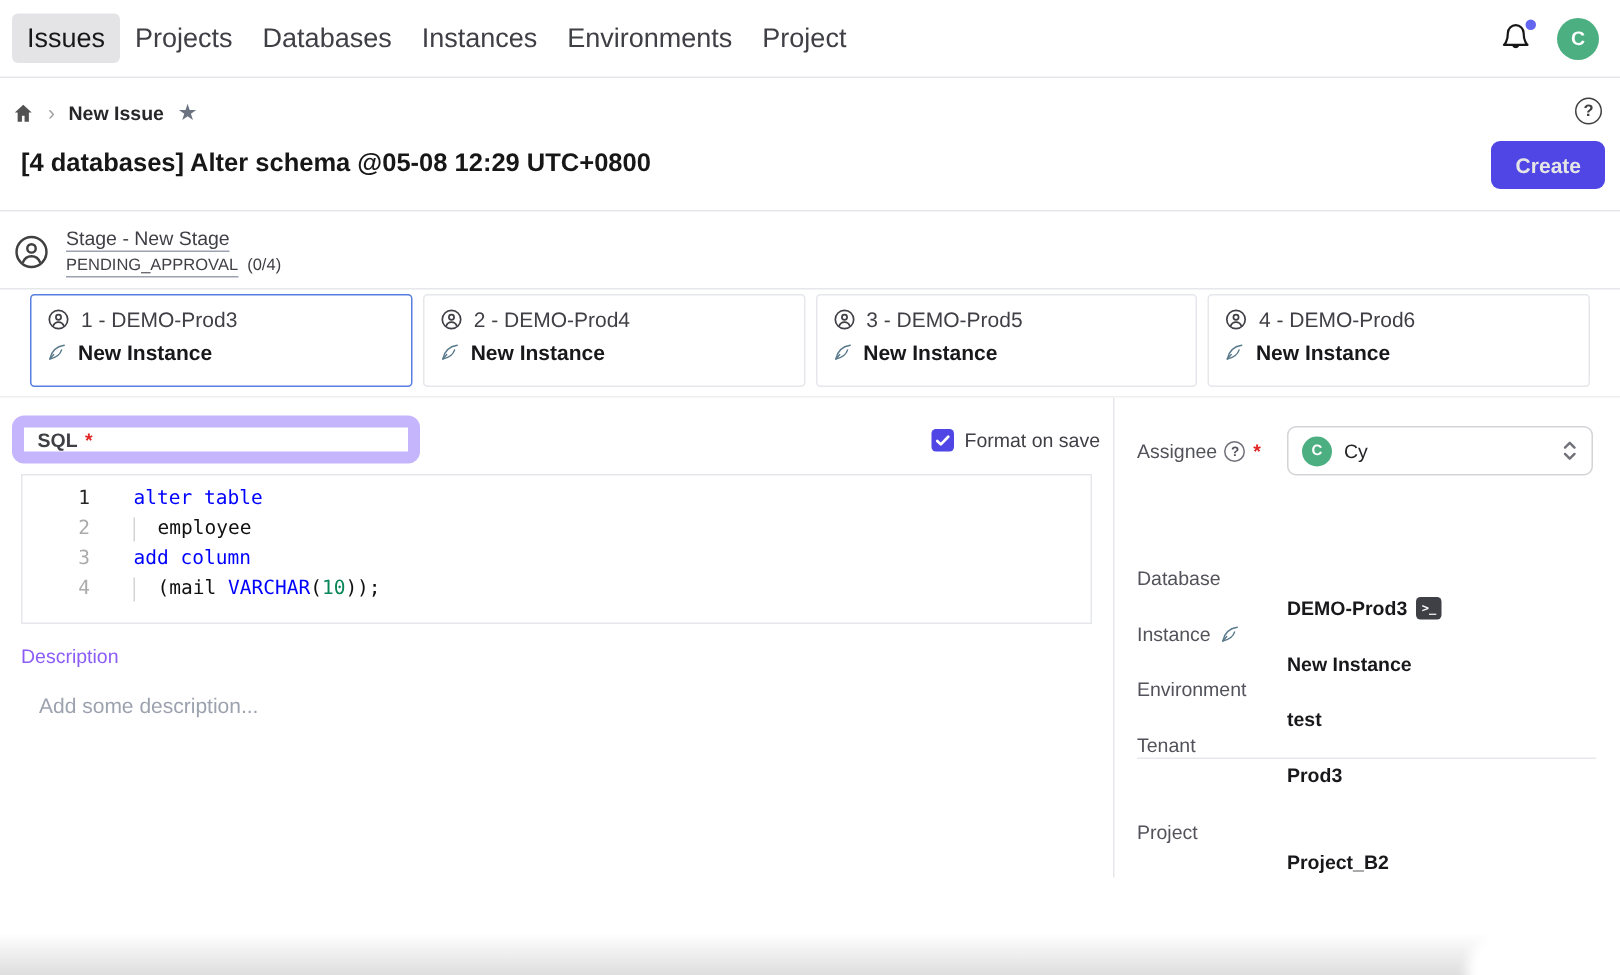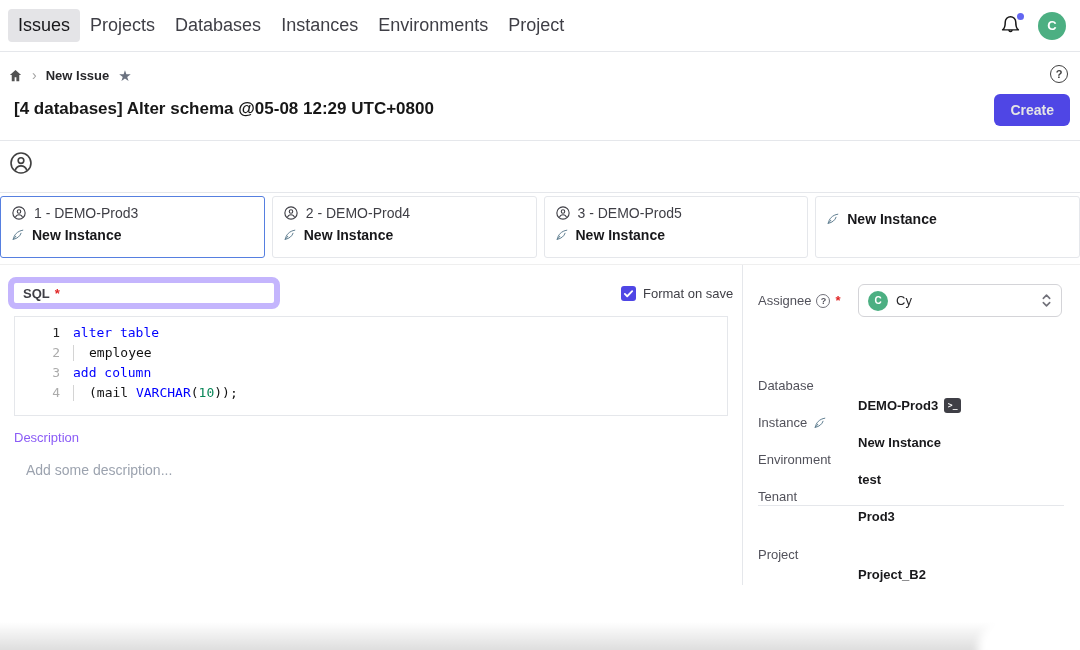--- a/index.html
+++ b/index.html
@@ -40,49 +40,49 @@
   .hdiv { position:absolute; left:0; right:0; border-top:1px solid #e5e7eb; }
   
   .stage { position:absolute; left:8px; top:150px; display:flex; gap:10px; align-items:center; }
   .stage-text {}
   .stage-name { font-size:13px; color:#3f3f46; border-bottom:1px solid #9ca3af;
     display:inline-block; padding-bottom:1px; cursor:pointer; }
   .stage-line2 { margin-top:3px; font-size:11px; color:#3f3f46; }
   .stage-status { font-weight:500; border-bottom:1px solid #9ca3af; display:inline-block; padding-bottom:1px; }
   .stage-progress { margin-left:3px; }
   
-  .cards { position:absolute; top:196px; left:0; right:0; display:flex; gap:7px; padding:0 0; }
+  .cards { position:absolute; top:196px; left:0; right:0; display:flex; gap:7px; padding:0 20px; }
   .card { flex:1; height:62px; background:#fff; border:1px solid #e5e7eb; border-radius:3px;
     padding:8px 10px; cursor:pointer; }
   .card.selected { border:1px solid #567fe0; }
   .card-row1 { display:flex; align-items:center; gap:7px; font-size:14px; color:#3f3f46; }
   .card-row2 { display:flex; align-items:center; gap:7px; font-size:14px; font-weight:600;
     color:#18181b; margin-top:6px; }
   .subdiv { position:absolute; top:264px; left:0; right:0; border-top:1px solid #efefef; }
   .vdiv { position:absolute; left:742px; top:265px; height:320px; border-left:1px solid #e5e7eb; }
   
   .sql-annotation { position:absolute; left:8px; top:277px; width:272px; height:32px;
-    border:6px solid #c4b5fd; border-radius:8px; display:flex; align-items:center;
+    border:8px solid #c4b5fd; border-radius:8px; display:flex; align-items:center;
     gap:5px; padding:0 8px 0 9px; }
   .sql-label { font-size:13px; font-weight:700; color:#3f3f46; }
   .req { color:#e02424; font-weight:700; font-size:13px; }
   .sql-hint { font-size:13px; font-weight:500; color:#4f46e5; white-space:nowrap; }
   .format-row { position:absolute; left:621px; top:286px; display:flex; align-items:center;
     gap:7px; cursor:pointer; }
   .checkbox { width:15px; height:15px; background:#4f46e5; border-radius:3px;
     display:flex; align-items:center; justify-content:center; }
   .format-label { font-size:13px; color:#3f3f46; }
   
   .editor { position:absolute; left:14px; top:316px; width:714px; height:100px;
     border:1px solid #e5e7eb; background:#fff; padding-top:6px;
     font-family:"DejaVu Sans Mono", monospace; font-size:13px; cursor:text; }
   .code-line { display:flex; height:20px; line-height:20px; }
   .line-num { width:54px; flex:none; text-align:right; padding-right:9px; color:#ababab; }
   .line-num.active { color:#262626; }
-  .code-text { white-space:pre; color:#111111; margin-left:4px; }
+  .code-text { white-space:pre; color:#111111; margin-left:20px; }
   .code-text.indented { padding-left:16px; position:relative; }
   .code-text.indented::before { content:""; position:absolute; left:0; top:2px; bottom:2px;
     border-left:1px solid #d4d4d4; }
   .tok-k { color:#0000ff; }
   .tok-n { color:#098658; }
   
   .desc-label { position:absolute; left:14px; top:430px; font-size:13px; font-weight:400; color:#8b5cf6; }
   .desc-placeholder { position:absolute; left:26px; top:462px; font-size:14px; color:#9ca3af; cursor:text; }
   
   .assignee-label { position:absolute; left:758px; top:293px; display:flex; align-items:center;
@@ -152,20 +152,27 @@
 <div class="hdiv" style="top:140px;"></div>
 
 <div class="stage">
   <span style="display:flex;">
     <svg width="26" height="26" viewBox="0 0 24 24" fill="none" stroke="#404040" stroke-width="1.5">
       <circle cx="12" cy="12" r="9.2"></circle>
         <circle cx="12" cy="9.8" r="2.6"></circle>
       <path d="M6.6 18.6c1-2.7 3.1-4 5.4-4s4.4 1.3 5.4 4"></path>
     </svg>
   </span>
+  <div class="stage-text">
+    <div><span class="stage-name">Stage - New Stage</span></div>
+    <div class="stage-line2">
+      <span class="stage-status">PENDING_APPROVAL</span>
+      <span class="stage-progress">(0/4)</span>
+    </div>
+  </div>
 </div>
 <div class="hdiv" style="top:192px;"></div>
 
 <div class="cards">
   <div class="card selected">
     <div class="card-row1">
       <svg width="16" height="16" viewBox="0 0 24 24" fill="none" stroke="#3f3f46" stroke-width="1.7">
           <circle cx="12" cy="12" r="9.2"></circle>
           <circle cx="12" cy="9.8" r="2.6"></circle>
           <path d="M6.6 18.6c1-2.7 3.1-4 5.4-4s4.4 1.3 5.4 4"></path>
@@ -208,20 +215,28 @@
     </div>
     <div class="card-row2">
       <svg width="14" height="14" viewBox="0 0 16 16" fill="none" stroke="#5b7a8c" stroke-width="1.1" stroke-linecap="round" stroke-linejoin="round">
           <path d="M13.5 2.5C7 3.5 3.5 8 2.5 13c4.5-1 8-3.5 9-7"></path>
           <path d="M5.5 9.5L2.5 13"></path>
         </svg>
       <span>New Instance</span>
     </div>
   </div>
   <div class="card">
+    <div class="card-row1">
+      <svg width="16" height="16" viewBox="0 0 24 24" fill="none" stroke="#3f3f46" stroke-width="1.7">
+          <circle cx="12" cy="12" r="9.2"></circle>
+          <circle cx="12" cy="9.8" r="2.6"></circle>
+          <path d="M6.6 18.6c1-2.7 3.1-4 5.4-4s4.4 1.3 5.4 4"></path>
+        </svg>
+      <span>4 - DEMO-Prod6</span>
+    </div>
     <div class="card-row2">
       <svg width="14" height="14" viewBox="0 0 16 16" fill="none" stroke="#5b7a8c" stroke-width="1.1" stroke-linecap="round" stroke-linejoin="round">
           <path d="M13.5 2.5C7 3.5 3.5 8 2.5 13c4.5-1 8-3.5 9-7"></path>
           <path d="M5.5 9.5L2.5 13"></path>
         </svg>
       <span>New Instance</span>
     </div>
   </div>
 </div>
 <div class="subdiv"></div>

